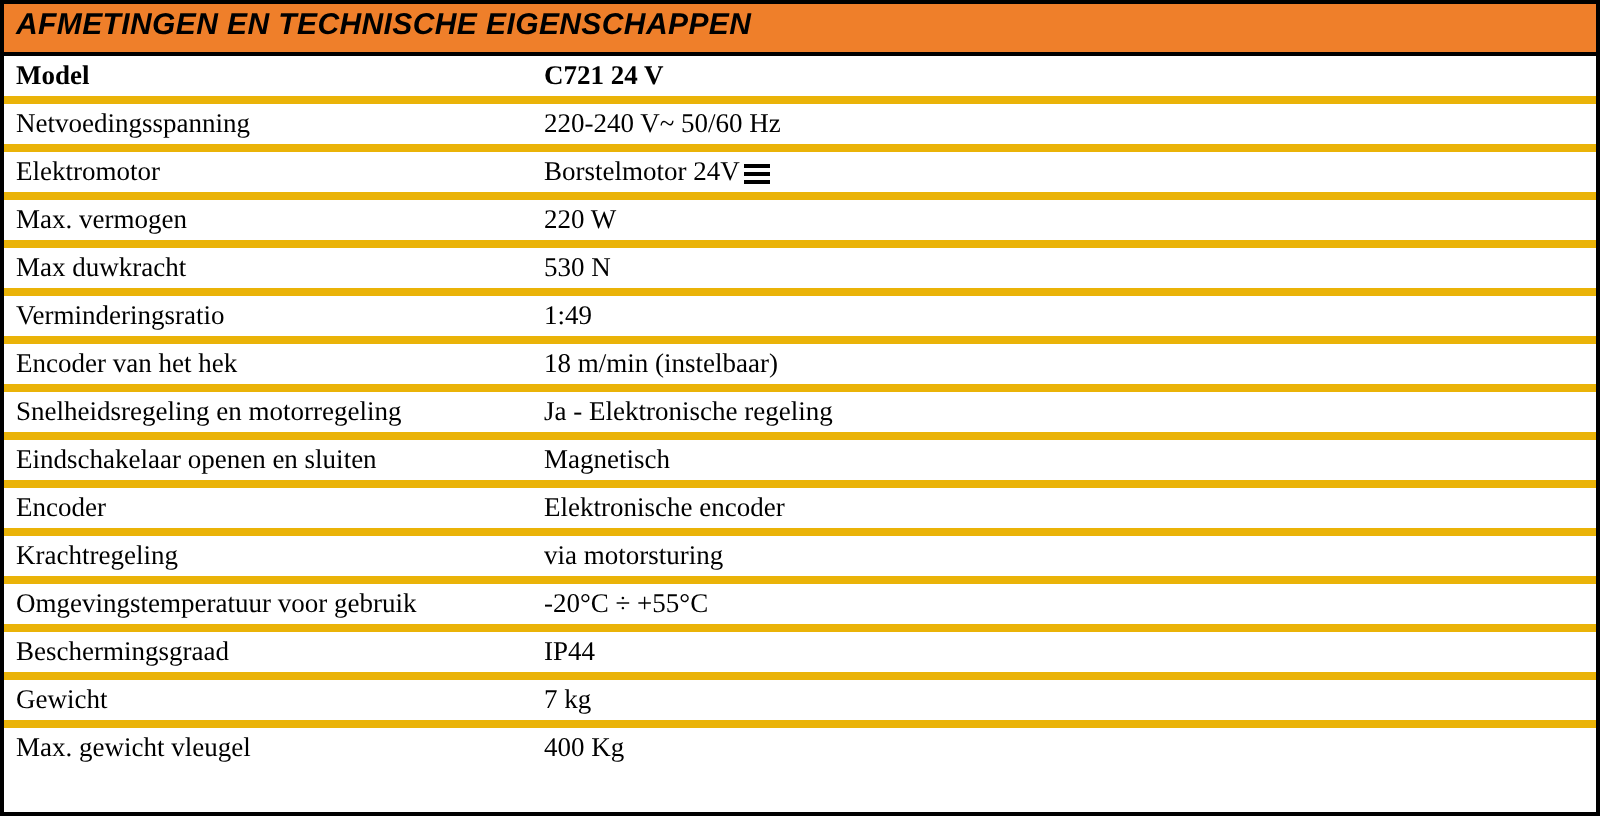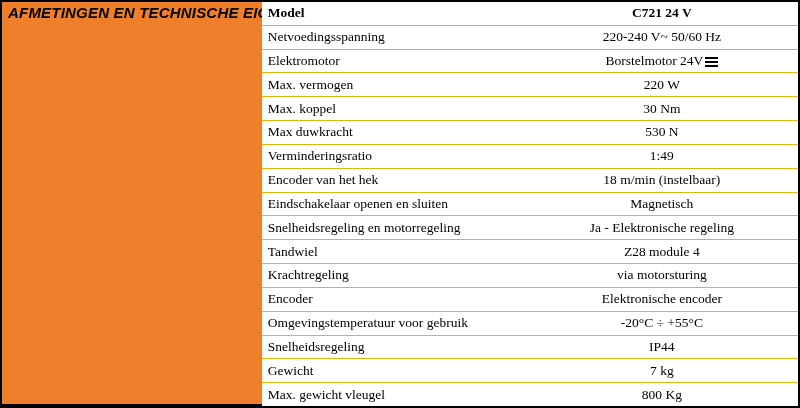--- a/index.html
+++ b/index.html
@@ -13,20 +13,21 @@
     font-family: "Liberation Serif", serif;
     color: #000000;
     overflow: hidden;
   }
   .sheet {
     width: 800px;
     height: 408px;
     box-sizing: border-box;
     border: 2px solid #000000;
     display: flex;
+    flex-direction: column;
   }
   .title-bar {
     background: #ef7f2a;
     color: #000000;
     font-family: "Liberation Sans", sans-serif;
     font-weight: bold;
     font-style: italic;
     font-size: 15px;
     letter-spacing: 0.2px;
     padding: 3px 6px 4px 6px;
@@ -35,37 +36,37 @@
     white-space: nowrap;
     overflow: hidden;
   }
   table.spec {
     width: 100%;
     border-collapse: collapse;
     table-layout: fixed;
     font-size: 13.5px;
   }
   table.spec td {
-    border-top: 1px solid #eab308;
+    border-top: 4px solid #eab308;
     padding: 1px 6px 1px 6px;
     height: 18px;
     line-height: 16px;
     vertical-align: middle;
     overflow: hidden;
     white-space: nowrap;
   }
   table.spec tr:first-child td {
     border-top: none;
   }
   td.label {
     width: 252px;
     text-align: left;
   }
   td.value {
-    text-align: center;
+    text-align: left;
   }
   tr.header-row td {
     font-weight: bold;
   }
   .dc-sym {
     display: inline-block;
     position: relative;
     width: 13px;
     height: 10px;
     vertical-align: -1px;
@@ -101,68 +102,60 @@
       </tr>
       <tr>
         <td class="label">Elektromotor</td>
         <td class="value"><span>Borstelmotor 24V</span><span class="dc-sym"><i></i><i></i><i></i></span></td>
       </tr>
       <tr>
         <td class="label">Max. vermogen</td>
         <td class="value">220 W</td>
       </tr>
       <tr>
-        <td class="label">Max. koppel</td>
-        <td class="value">30 Nm</td>
-      </tr>
-      <tr>
         <td class="label">Max duwkracht</td>
         <td class="value">530 N</td>
       </tr>
       <tr>
         <td class="label">Verminderingsratio</td>
         <td class="value">1:49</td>
       </tr>
       <tr>
         <td class="label">Encoder van het hek</td>
         <td class="value">18 m/min (instelbaar)</td>
       </tr>
       <tr>
+        <td class="label">Snelheidsregeling en motorregeling</td>
+        <td class="value">Ja - Elektronische regeling</td>
+      </tr>
+      <tr>
         <td class="label">Eindschakelaar openen en sluiten</td>
         <td class="value">Magnetisch</td>
       </tr>
       <tr>
-        <td class="label">Snelheidsregeling en motorregeling</td>
-        <td class="value">Ja - Elektronische regeling</td>
-      </tr>
-      <tr>
-        <td class="label">Tandwiel</td>
-        <td class="value">Z28 module 4</td>
+        <td class="label">Encoder</td>
+        <td class="value">Elektronische encoder</td>
       </tr>
       <tr>
         <td class="label">Krachtregeling</td>
         <td class="value">via motorsturing</td>
       </tr>
       <tr>
-        <td class="label">Encoder</td>
-        <td class="value">Elektronische encoder</td>
-      </tr>
-      <tr>
         <td class="label">Omgevingstemperatuur voor gebruik</td>
         <td class="value">-20°C ÷ +55°C</td>
       </tr>
       <tr>
-        <td class="label">Snelheidsregeling</td>
+        <td class="label">Beschermingsgraad</td>
         <td class="value">IP44</td>
       </tr>
       <tr>
         <td class="label">Gewicht</td>
         <td class="value">7 kg</td>
       </tr>
       <tr>
         <td class="label">Max. gewicht vleugel</td>
-        <td class="value">800 Kg</td>
+        <td class="value">400 Kg</td>
       </tr>
 
     </tbody>
   </table>
 
 </div>
 
 </body></html>

